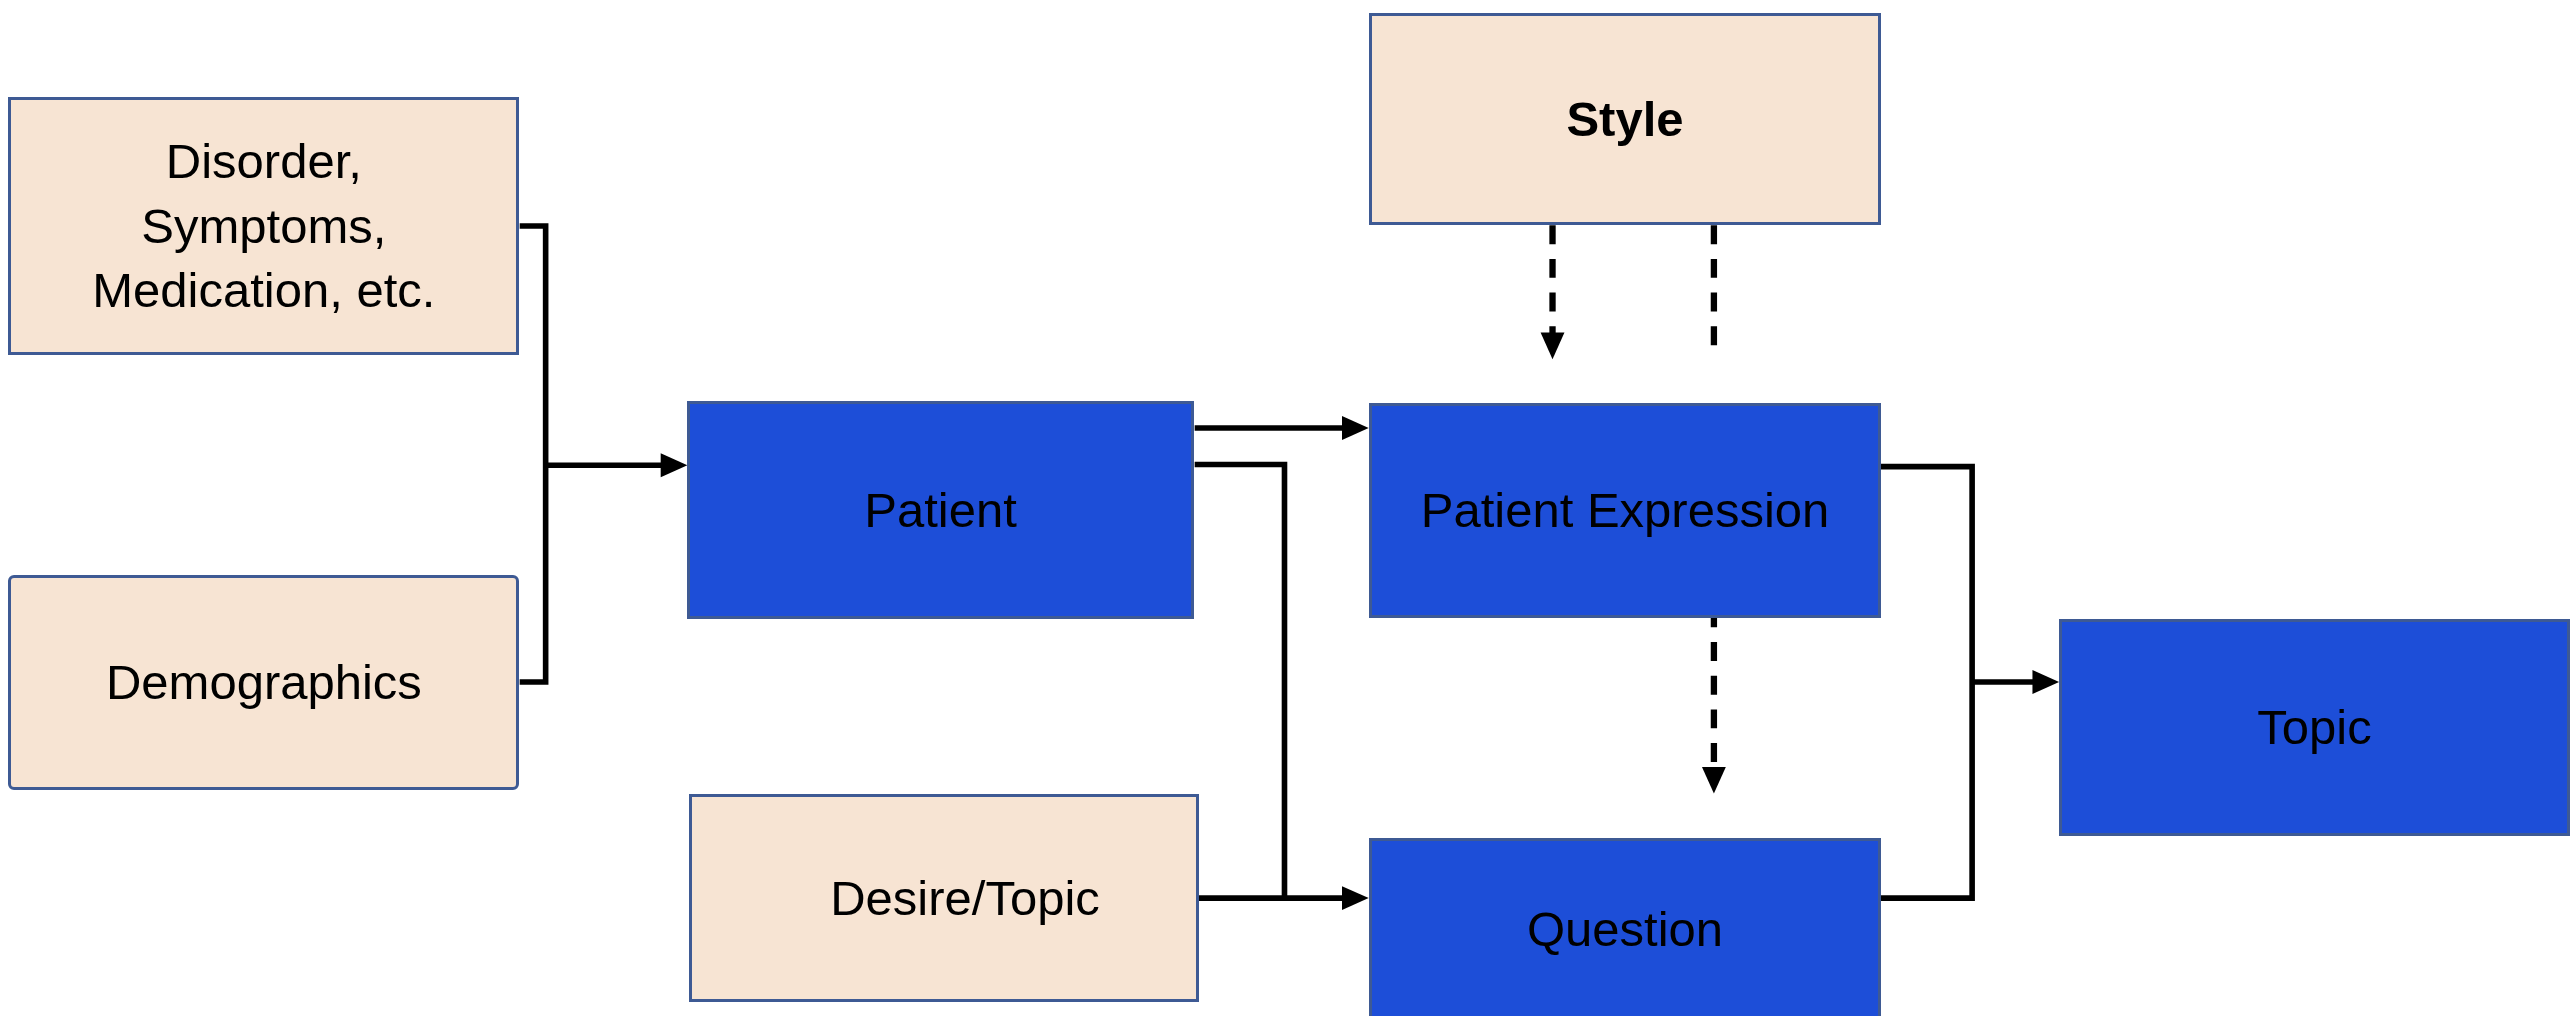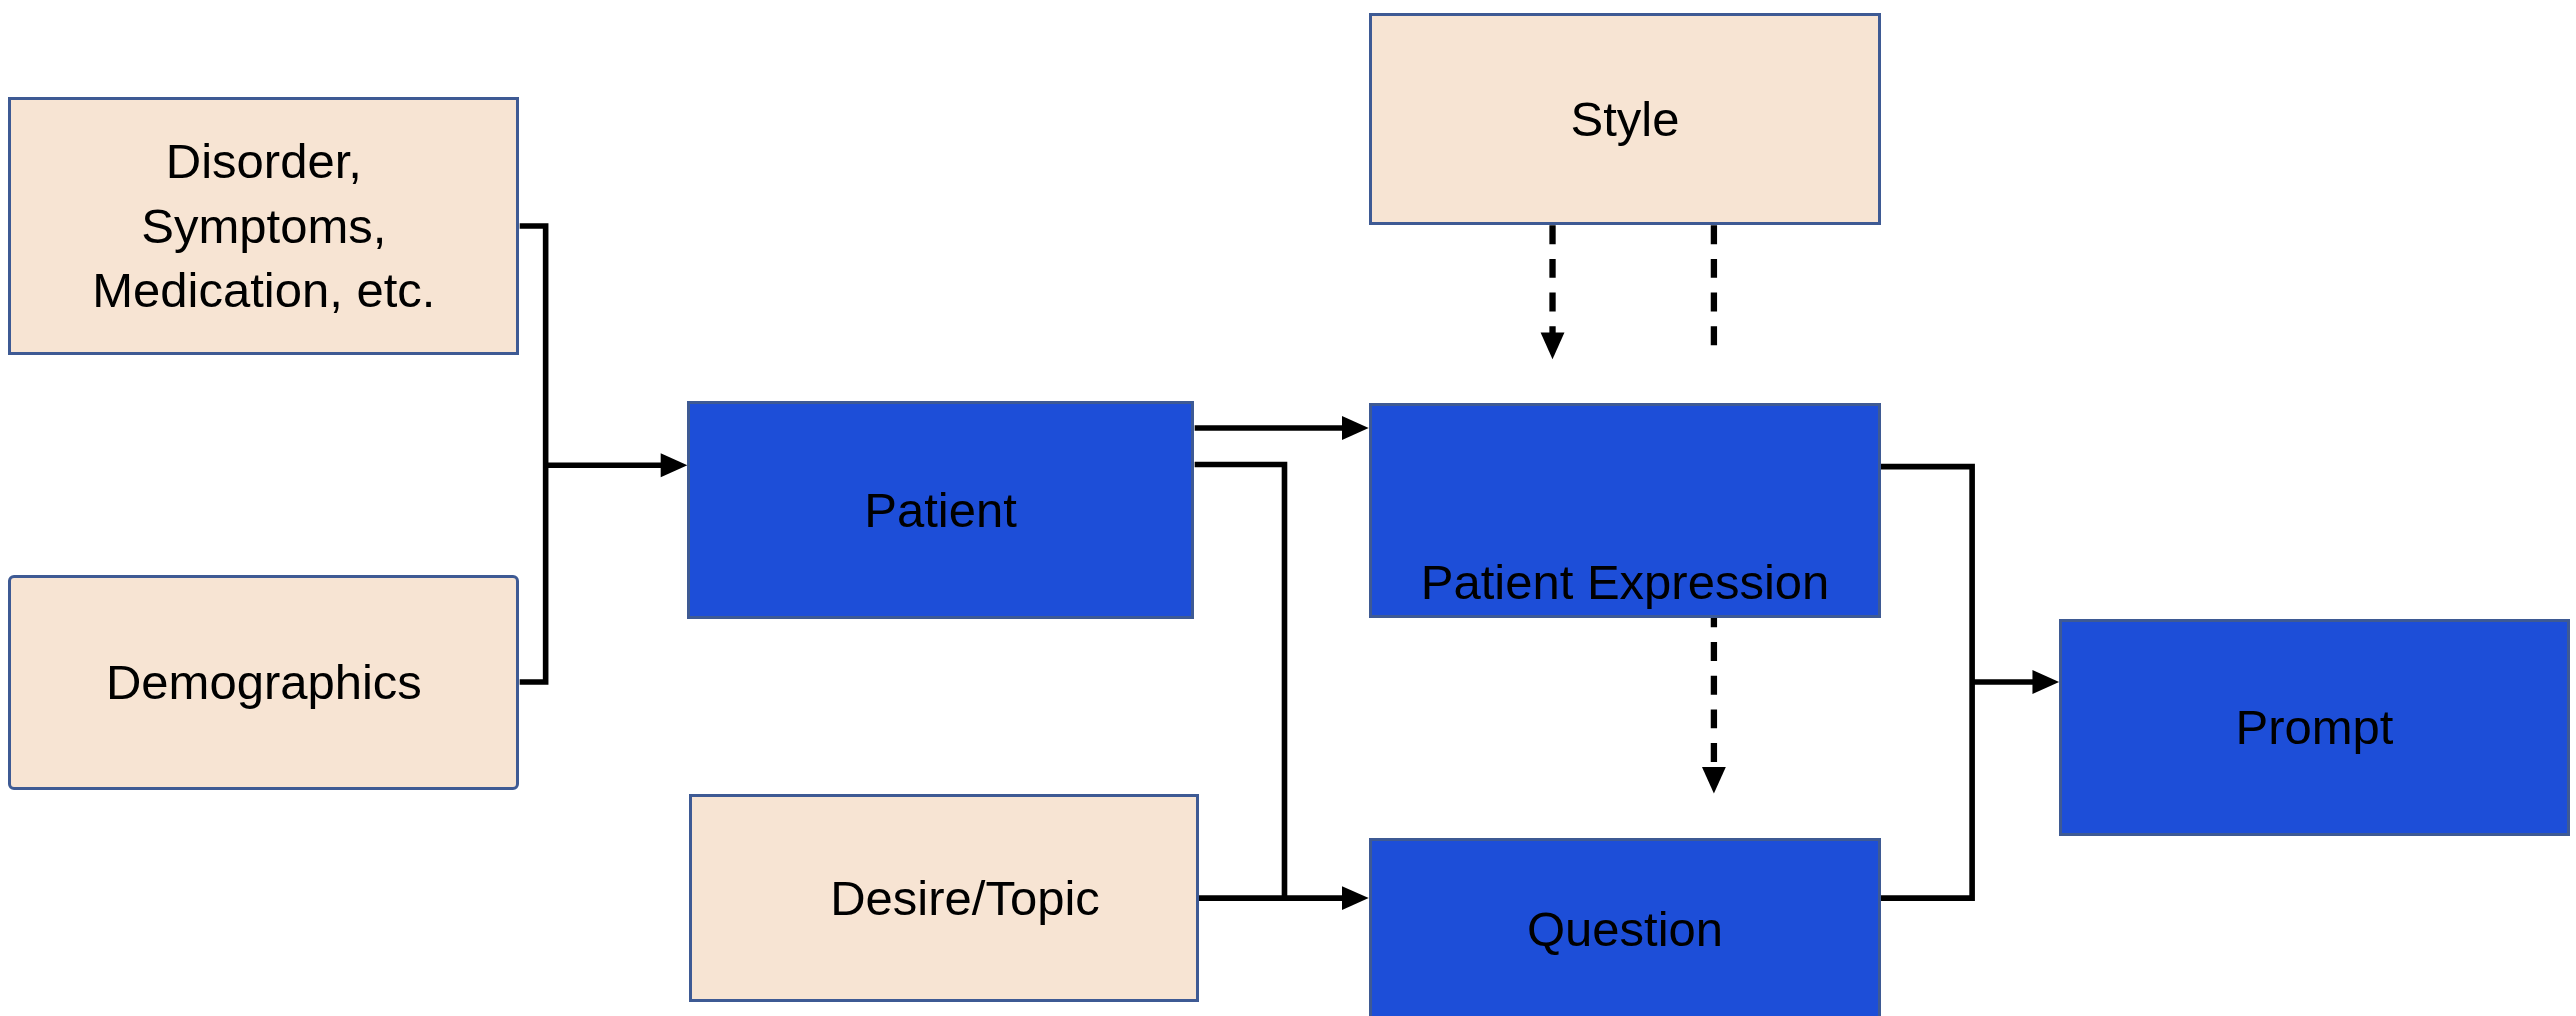--- a/index.html
+++ b/index.html
@@ -37,22 +37,22 @@
     white-space: pre-line;
     z-index: 2;
   }
   .node.input  { background: #F7E4D3; }
   .node.process { background: #1d4ed8; margin-top: 44px; }
 
   
   #n-disorder            { left: 8.4px;   top: 97px;  width: 511px; height: 258px; }
   #n-demographics        { left: 8.4px;   top: 575px;  width: 511px; height: 215px; border-radius: 6px; }
   #n-patient             { left: 687px;  top: 357px;  width: 507px; height: 218px; }
-  #n-style               { left: 1369px; top: 13.3px;   width: 512px; height: 212px; }
-  #n-patient-expression  { left: 1369px; top: 359px;  width: 512px; height: 215px; align-items: flex-end; }
+  #n-style               { left: 1369px; top: 13.3px;   width: 512px; height: 212px; font-weight: bold; }
+  #n-patient-expression  { left: 1369px; top: 359px;  width: 512px; height: 215px; }
   #n-desire-topic        { left: 689px;  top: 794px; width: 510px; height: 208px; padding-left: 42px; }
   #n-question            { left: 1369px; top: 794px; width: 512px; height: 182px; }
   #n-prompt              { left: 2059px; top: 575px;  width: 511px; height: 217px; }
 
   .solid-edge {
     fill: none;
     stroke: #000000;
     stroke-width: 8;
   }
   .dashed-edge {
@@ -122,17 +122,17 @@
 
   <div id="n-desire-topic" class="node input">
     <span>Desire/Topic</span>
   </div>
 
   <div id="n-question" class="node process">
     <span>Question</span>
   </div>
 
   <div id="n-prompt" class="node process">
-    <span>Prompt</span>
+    <span>Topic</span>
   </div>
 
 </div>
 
 
 </body></html>

